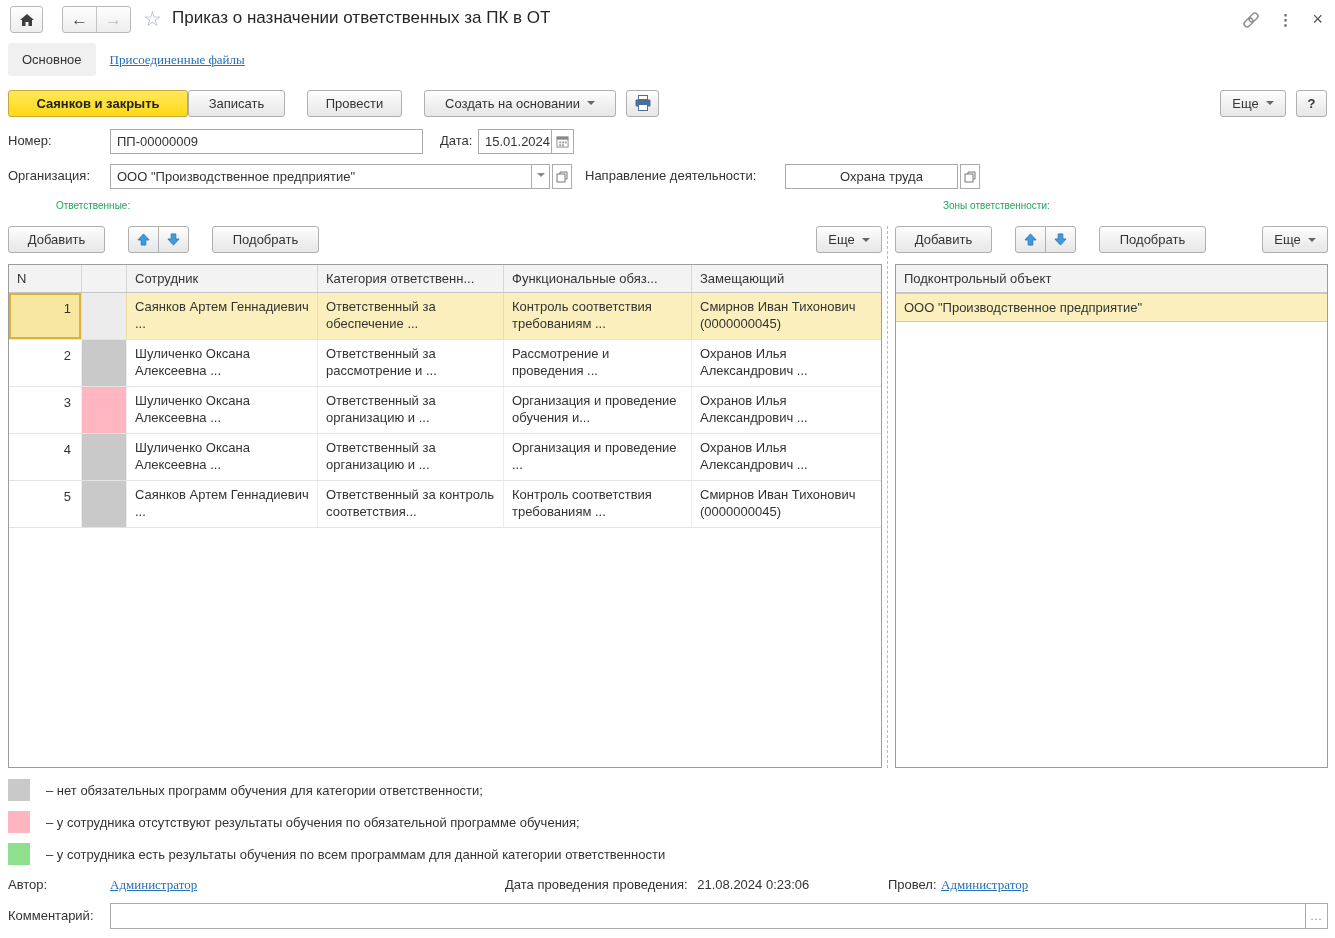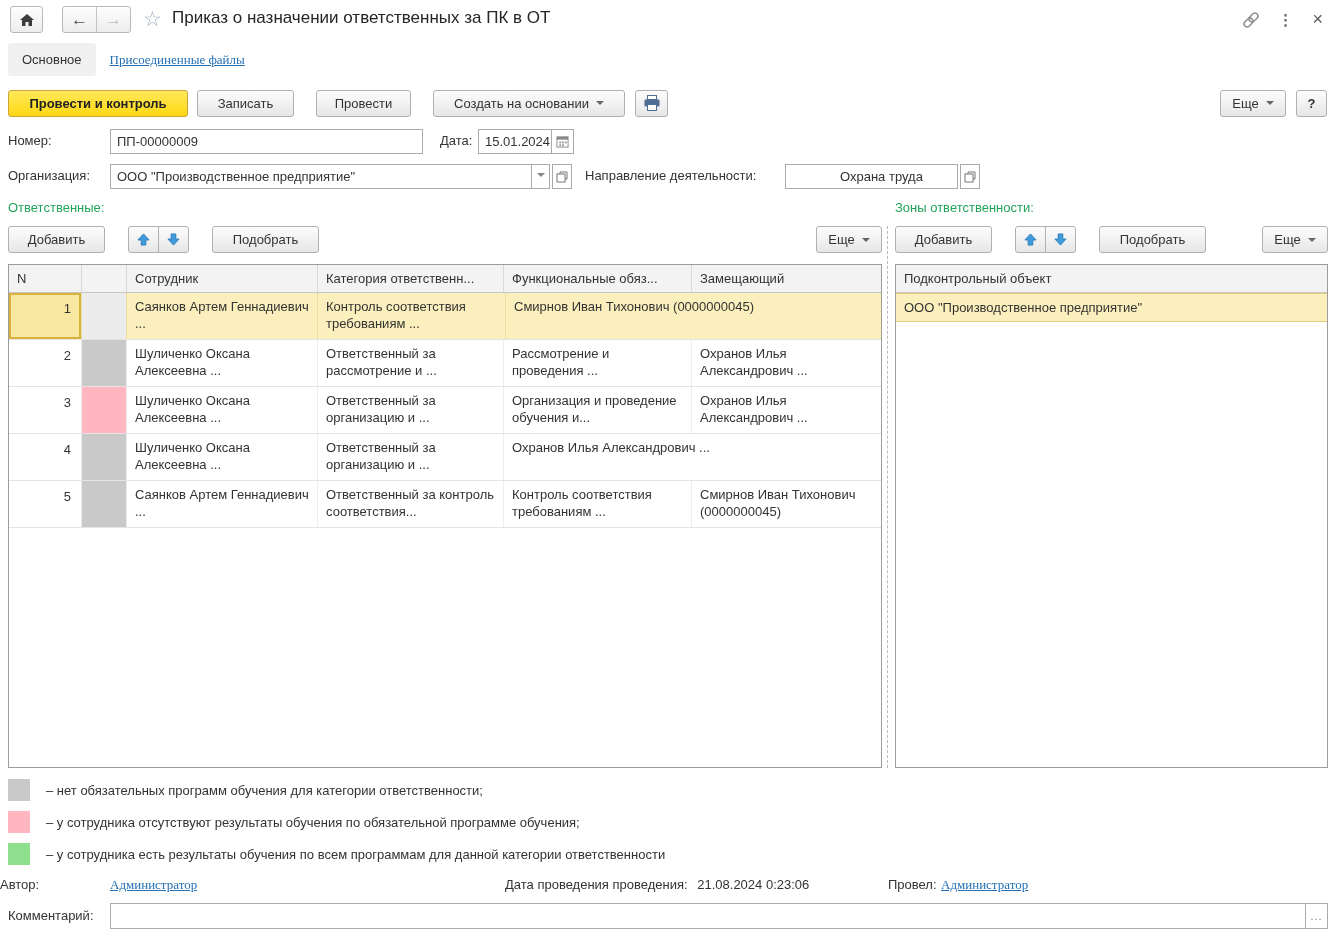--- a/index.html
+++ b/index.html
@@ -36,21 +36,21 @@
   .frow{position:absolute;left:8px;right:8px;height:25px;}
   .lbl{position:absolute;top:4px;color:#333;white-space:nowrap;}
   .inp{position:absolute;top:0;height:25px;box-sizing:border-box;border:1px solid #ababab;
        background:#fff;display:flex;align-items:center;}
   .inp .val{padding:0 6px;white-space:nowrap;overflow:hidden;}
   .seg{height:100%;box-sizing:border-box;border-left:1px solid #ababab;display:flex;
        align-items:center;justify-content:center;cursor:pointer;}
   .chooser{position:absolute;top:0;width:20px;height:25px;box-sizing:border-box;border:1px solid #ababab;
        background:#fff;display:flex;align-items:center;justify-content:center;cursor:pointer;}
   
-  .grp{position:absolute;top:200px;font-size:13px;color:var(--green);white-space:nowrap;}
+  .grp{position:absolute;top:200px;font-size:10px;color:var(--green);white-space:nowrap;margin-left:48px;}
   
   .panel{position:absolute;top:226px;}
   .ptoolbar{display:flex;align-items:center;height:27px;}
   .pair{display:flex;margin-left:23px;}
   .abtn{width:31px;height:27px;box-sizing:border-box;border:1px solid #b0b0b0;
         background:linear-gradient(#fdfdfd,#e6e6e6);display:flex;align-items:center;justify-content:center;cursor:pointer;}
   .abtn.up{border-radius:3px 0 0 3px;}
   .abtn.dn{border-radius:0 3px 3px 0;margin-left:-1px;}
   .table{position:absolute;top:38px;left:0;height:504px;box-sizing:border-box;
          border:1px solid #9c9c9c;background:#fff;overflow:hidden;}
@@ -118,22 +118,22 @@
     <div class="wicon kebab" style="right:42px;top:11px;">⋮</div>
     <div class="wicon xclose" style="right:12px;top:9px;">×</div>
   </div>
 
   <div class="tabs">
     <div class="tab-active">Основное</div>
     <a class="lnk tab-link">Присоединенные файлы</a>
   </div>
 
   <div class="toolbar">
-    <div class="btn accent" style="width:180px;">Провести и контроль</div>
-    <div class="btn" style="width:97px;margin-left:9px;">Записать</div>
+    <div class="btn accent" style="width:180px;">Саянков и закрыть</div>
+    <div class="btn" style="width:97px;">Записать</div>
     <div class="btn" style="width:95px;margin-left:22px;">Провести</div>
     <div class="btn" style="width:192px;margin-left:22px;">
       <span>Создать на основании</span>
       <span class="caret"></span>
     </div>
     <div class="btn" style="width:33px;margin-left:10px;">
       <svg width="18" height="17" viewBox="0 0 18 17">
           <rect x="4.5" y="0.5" width="9" height="4" fill="#fff" stroke="#4d6e96"></rect>
           <rect x="1.5" y="4.5" width="15" height="7" rx="1" fill="#4d6e96"></rect>
           <rect x="4.5" y="9.5" width="9" height="6" fill="#fff" stroke="#4d6e96"></rect>
@@ -227,20 +227,21 @@
         <div class="th c4">Функциональные обяз...</div>
         <div class="th c5">Замещающий</div>
       </div>
       <div id="resp-body">
           <div class="trow sel">
             <div class="td n c0 cur-cell">1</div>
             <div class="td mk c1">
               <div class="mfill" style="background: rgb(236, 236, 236);"></div>
             </div>
             <div class="td c2">Саянков Артем Геннадиевич ...</div>
+            <div class="td c3">Ответственный за обеспечение ...</div>
             <div class="td c4">Контроль соответствия требованиям ...</div>
             <div class="td c5">Смирнов Иван Тихонович (0000000045)</div>
           </div>
           <div class="trow">
             <div class="td n c0">2</div>
             <div class="td mk c1">
               <div class="mfill" style="background: rgb(201, 201, 201);"></div>
             </div>
             <div class="td c2">Шуличенко Оксана Алексеевна ...</div>
             <div class="td c3">Ответственный за рассмотрение и ...</div>
@@ -257,20 +258,21 @@
             <div class="td c4">Организация и проведение обучения и...</div>
             <div class="td c5">Охранов Илья Александрович ...</div>
           </div>
           <div class="trow">
             <div class="td n c0">4</div>
             <div class="td mk c1">
               <div class="mfill" style="background: rgb(201, 201, 201);"></div>
             </div>
             <div class="td c2">Шуличенко Оксана Алексеевна ...</div>
             <div class="td c3">Ответственный за организацию и ...</div>
+            <div class="td c4">Организация и проведение ...</div>
             <div class="td c5">Охранов Илья Александрович ...</div>
           </div>
           <div class="trow">
             <div class="td n c0">5</div>
             <div class="td mk c1">
               <div class="mfill" style="background: rgb(201, 201, 201);"></div>
             </div>
             <div class="td c2">Саянков Артем Геннадиевич ...</div>
             <div class="td c3">Ответственный за контроль соответствия...</div>
             <div class="td c4">Контроль соответствия требованиям ...</div>
@@ -319,21 +321,21 @@
   </div>
   <div class="legend-item" style="top:811px;">
     <div class="lg-swatch" style="background: rgb(255, 182, 193);"></div>
     <div class="lg-text">– у сотрудника отсутствуют результаты обучения по обязательной программе обучения;</div>
   </div>
   <div class="legend-item" style="top:843px;">
     <div class="lg-swatch" style="background: rgb(142, 224, 142);"></div>
     <div class="lg-text">– у сотрудника есть результаты обучения по всем программам для данной категории ответственности</div>
   </div>
 
-  <div class="fitem" style="left:0;">Автор:</div>
+  <div class="fitem" style="left:8px;">Автор:</div>
   <a class="fitem lnk" style="left:110px;">Администратор</a>
   <div class="fitem" style="left:505px;">
     <span>Дата проведения проведения:</span>
     <span style="margin-left:6px;">21.08.2024 0:23:06</span>
   </div>
   <div class="fitem" style="left:888px;">Провел:</div>
   <a class="fitem lnk" style="left:941px;">Администратор</a>
 
   <div class="comment-lbl">Комментарий:</div>
   <div class="comment-box">

